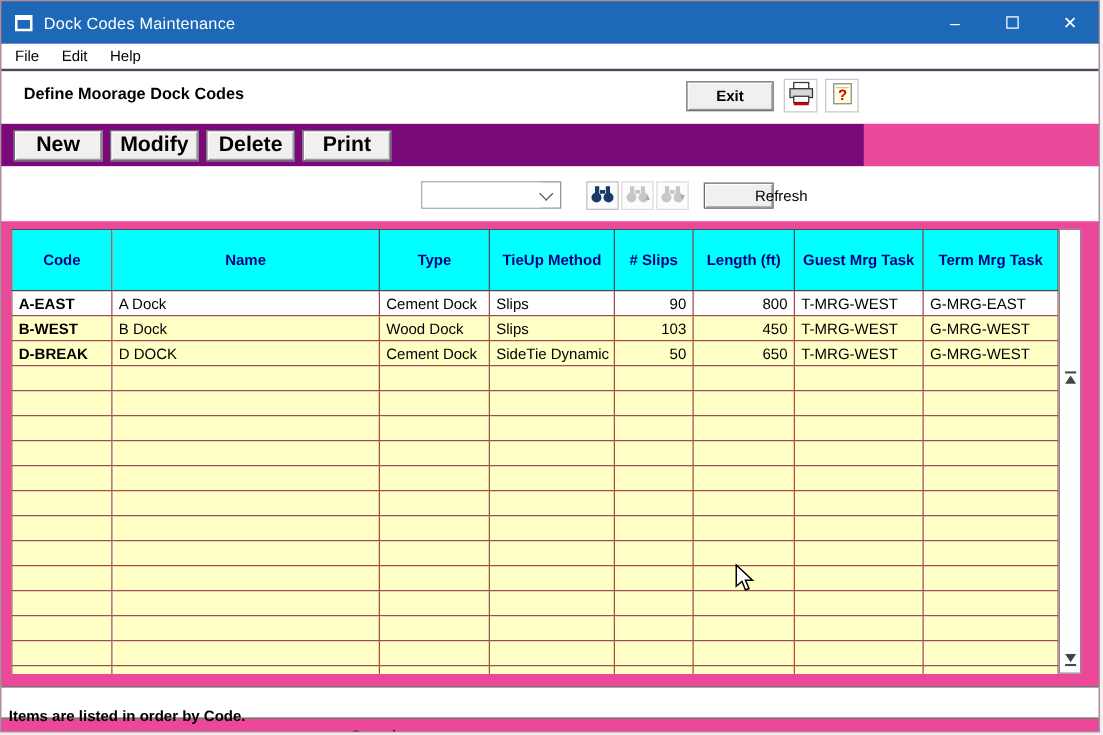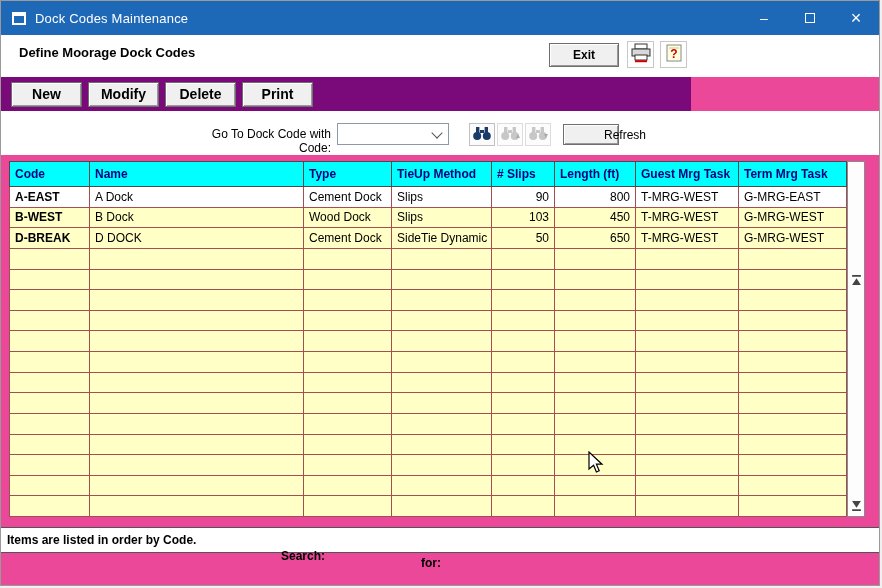--- a/index.html
+++ b/index.html
@@ -28,53 +28,53 @@
     background:#f0f0f0;border:1px solid #6e6e6e;
     box-shadow:inset 1px 1px 0 #ffffff,inset -1px -1px 0 #9a9a9a;
     font-family:"Liberation Sans",sans-serif;cursor:default;
   }
   .exit-btn{position:absolute;left:548px;top:8px;width:70px;height:24px;font-weight:bold;font-size:12px;}
   .icon-btn{position:absolute;top:6px;width:27px;height:27px;background:#fff;border:1px solid #c8c8c8;display:flex;align-items:center;justify-content:center;padding:0;}
   .printer-btn{left:626px;}
   .help-btn{left:659px;}
   
   .purplebar{width:690px;height:34px;background:var(--toolbar-purple,#7a0a7a);display:flex;align-items:center;padding-left:10px;gap:6px;}
-  .pbtn{width:71px;height:25px;font-weight:bold;font-size:14px;}
+  .pbtn{width:71px;height:25px;font-weight:bold;font-size:17px;}
   
   .searchrow{height:44px;position:relative;background:#fff;}
   .goto-label{position:absolute;left:178px;top:16px;width:152px;text-align:right;font-size:12px;}
   .combo{position:absolute;left:336px;top:12px;width:112px;height:22px;border:1px solid #8a9aa8;background:#fff;display:flex;align-items:center;}
   .combo input{border:none;outline:none;flex:1;height:100%;font-size:12px;padding:0 4px;font-family:"Liberation Sans",sans-serif;min-width:0;}
   .chev{width:8px;height:8px;border-right:1.5px solid #555;border-bottom:1.5px solid #555;transform:rotate(45deg);margin:-3px 7px 0 0;}
   .find-btn{position:absolute;top:12px;width:26px;height:23px;background:#fbfbfb;border:1px solid #c0c0c0;display:flex;align-items:center;justify-content:center;padding:0;}
   .find-btn.disabled{opacity:.55;}
   .refresh-btn{position:absolute;left:562px;top:13px;width:56px;height:21px;font-size:12px;padding-left:40px;}
   
   .grid-wrap{margin:6px 0 0 8px;width:856px;height:356px;display:flex;overflow:hidden;}
   table.grid{border-collapse:collapse;table-layout:fixed;width:837px;background:#fff;border:1px solid #4a4a4a;}
   table.grid th{
     background:var(--header-cyan,#00ffff);color:var(--header-text,#000080);
-    font-weight:bold;font-size:12px;text-align:left;height:22px;padding:5px 5px;
+    font-weight:bold;font-size:12px;text-align:center;height:22px;padding:17px 5px;
     border:1px solid #4a4a4a;overflow:hidden;white-space:nowrap;
   }
   table.grid td{
     height:20px;font-size:12px;padding:0 5px;border:1px solid var(--grid-line,#a05050);
     overflow:hidden;white-space:nowrap;
   }
   tr.row-white td{background:#ffffff;}
   tr.row-yellow td{background:var(--row-yellow,#ffffc6);}
   td.num{text-align:right;padding-right:8px;}
   td.code-cell{font-weight:bold;}
   .vscroll{width:19px;background:#fdfdfd;border:1px solid #8a8a8a;border-left:1px solid #8a8a8a;position:relative;}
   .vs-btn{position:absolute;left:1px;width:15px;height:14px;background:transparent;border:none;padding:0;display:flex;align-items:center;justify-content:center;}
   .vs-up{top:112px;}
   .vs-down{bottom:3px;}
   
   .statusbar{margin-top:10px;height:26px;border-top:1px solid #555;border-bottom:1px solid #555;position:relative;font-size:12px;font-weight:bold;background:#fff;}
-  .statusbar span{position:absolute;top:5px;}
+  .statusbar span{position:absolute;top:16px;}
   .st-order{left:6px;}
   .st-search{left:280px;margin-top:16px;}
   .st-for{left:420px;margin-top:23px;}
   
   .cursor{position:absolute;left:586px;top:450px;pointer-events:none;}
 </style>
 </head>
 <body>
 
 <div class="window">
@@ -84,20 +84,25 @@
     <span class="tb-title">Dock Codes Maintenance</span>
     <div class="tb-buttons">
       <div class="tb-btn">–</div>
       <div class="tb-btn max">
           <span></span>
         </div>
       <div class="tb-btn close">×</div>
     </div>
   </div>
 
+  <div class="menubar">
+    <span class="menu-item">File</span>
+    <span class="menu-item">Edit</span>
+    <span class="menu-item">Help</span>
+  </div>
 
   <div class="headerbar">
     <div class="header-title">Define Moorage Dock Codes</div>
     <button class="bevel exit-btn">Exit</button>
     <button class="icon-btn printer-btn">
       <span>
         <svg width="22" height="20" viewBox="0 0 22 20">
           <rect x="5" y="1" width="12" height="5" fill="#ffffff" stroke="#333"></rect>
           <rect x="2" y="6" width="18" height="7" fill="#d8d8d8" stroke="#333"></rect>
           <rect x="5" y="12" width="12" height="5" fill="#ffffff" stroke="#333"></rect>
@@ -117,21 +122,20 @@
   </div>
 
   <div class="purplebar">
     <button class="bevel pbtn">New</button>
     <button class="bevel pbtn">Modify</button>
     <button class="bevel pbtn">Delete</button>
     <button class="bevel pbtn">Print</button>
   </div>
 
   <div class="searchrow">
-    <span class="goto-label">Go To Dock Code with Code:</span>
     <div class="combo">
       <input type="text" value="" style="">
       <span class="chev"></span>
     </div>
     <button class="find-btn" style="left:468px;">
       <span>
         <svg width="20" height="15" viewBox="0 0 20 15">
           <rect x="4" y="1" width="3.4" height="6" fill="#1a3a6a"></rect>
           <rect x="12.6" y="1" width="3.4" height="6" fill="#1a3a6a"></rect>
           <rect x="8" y="4" width="4" height="3" fill="#1a3a6a"></rect>

